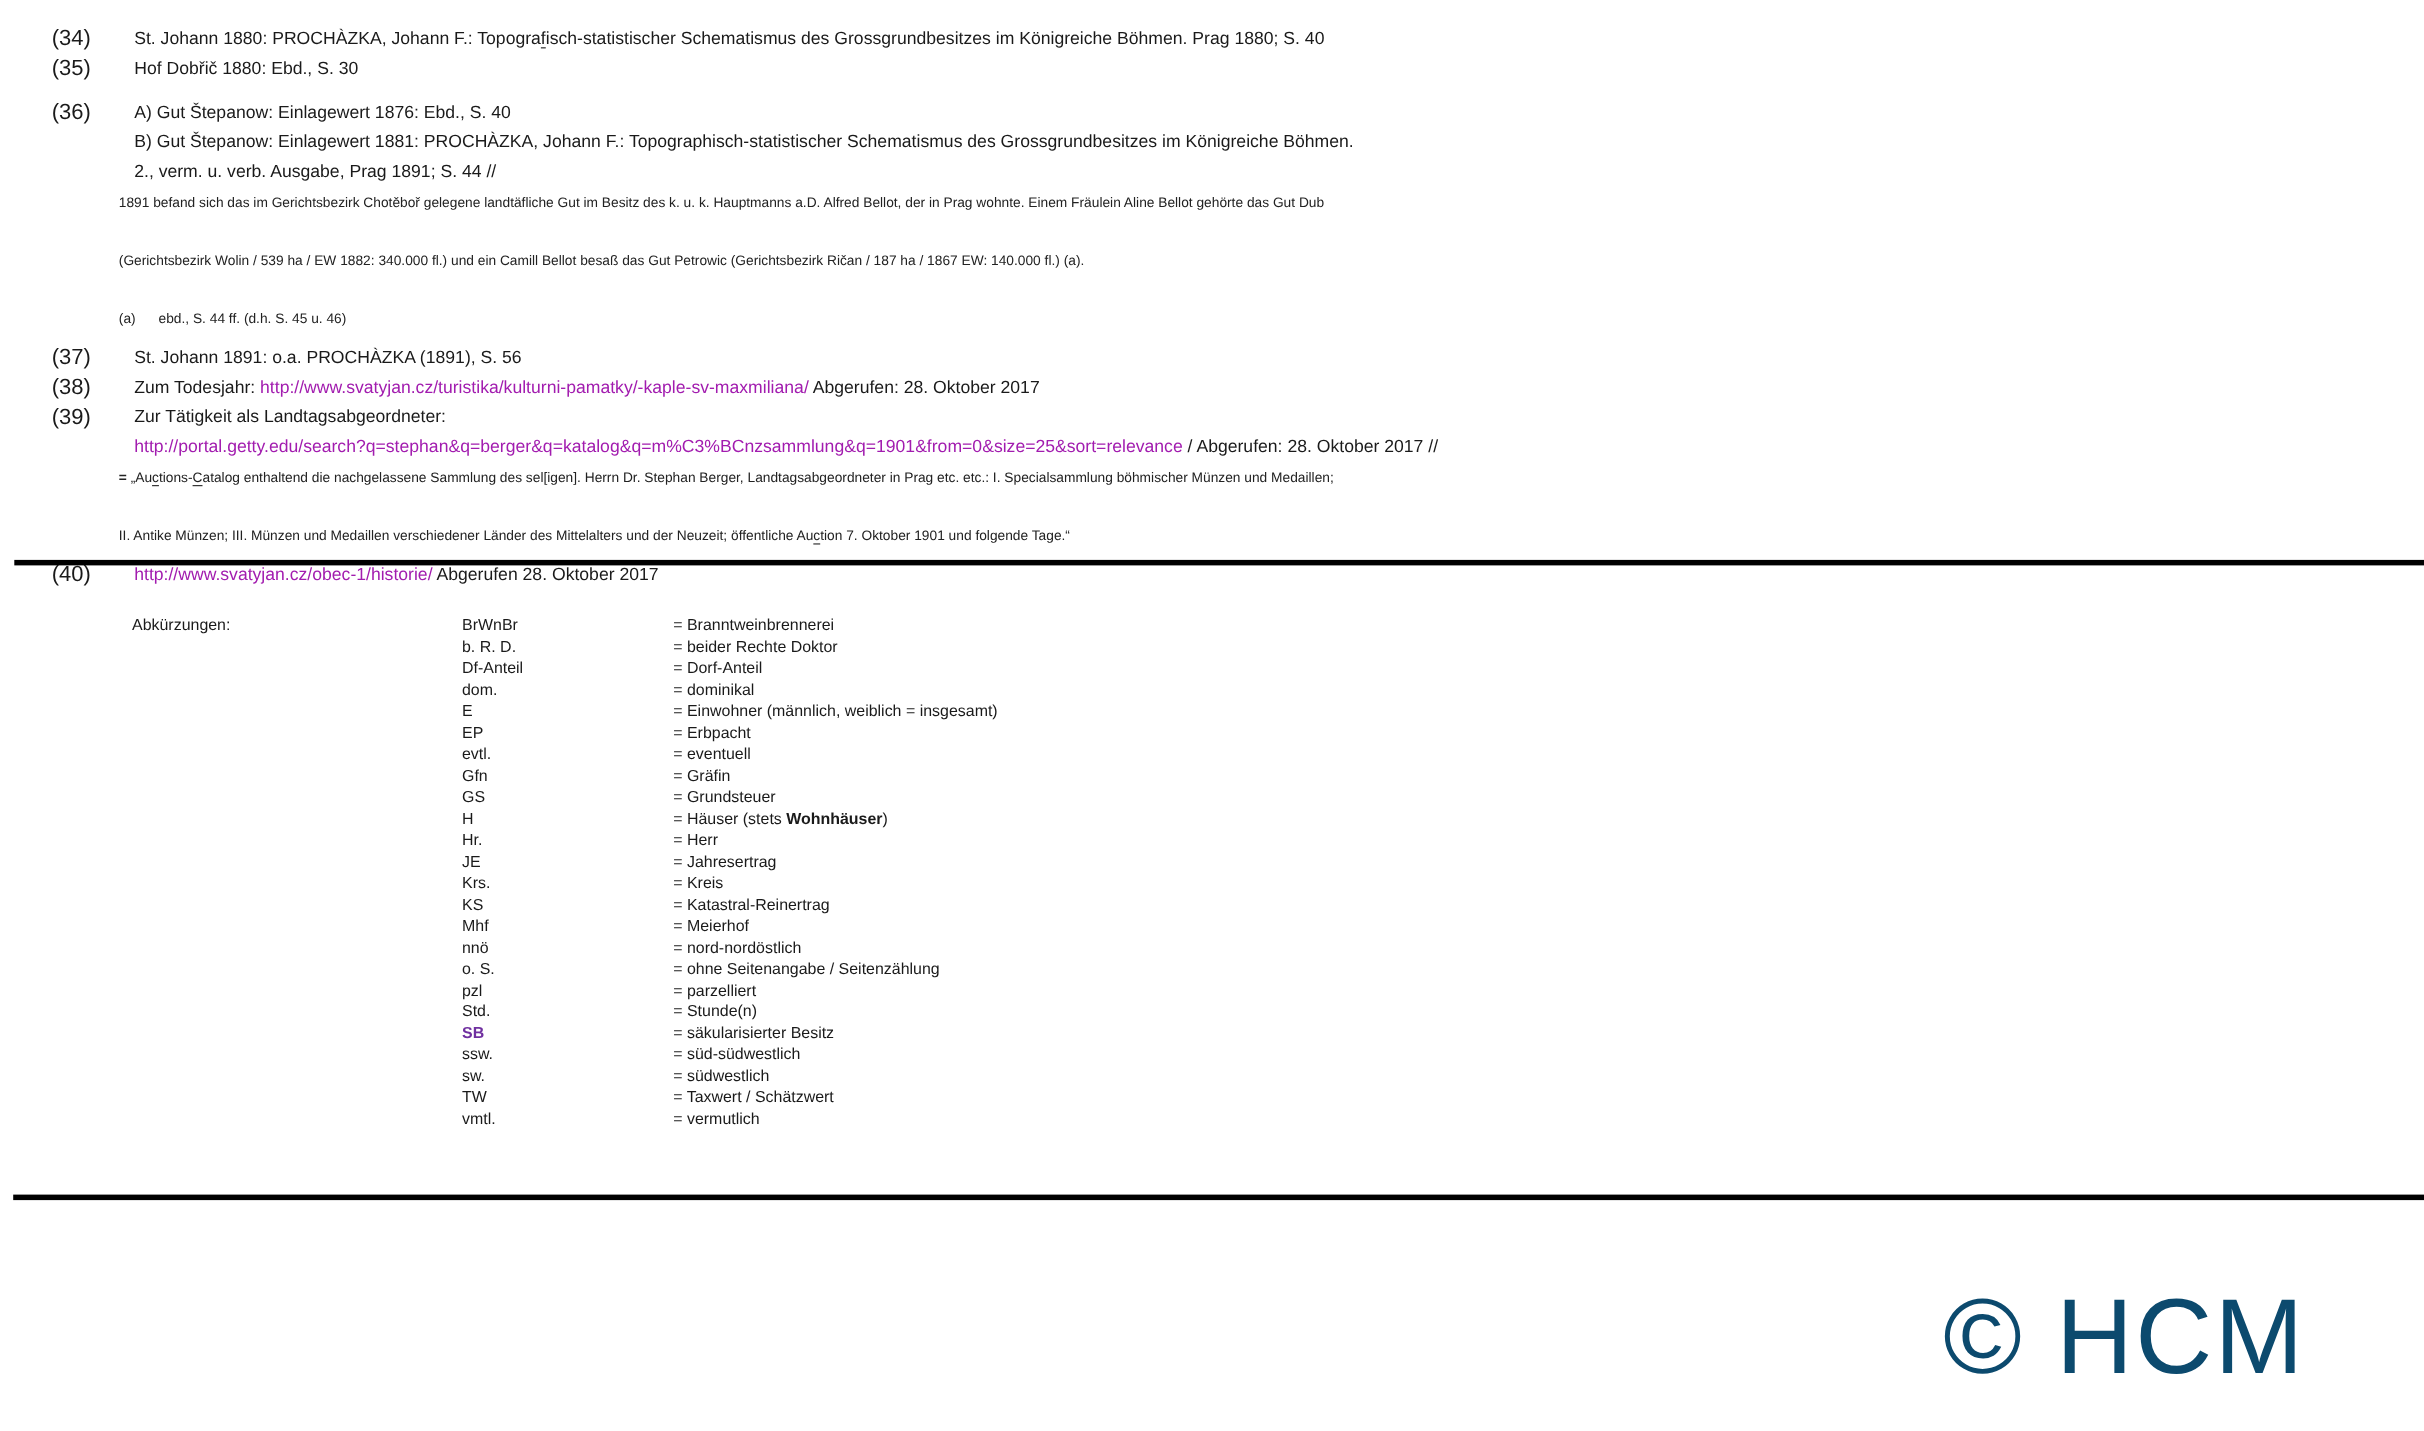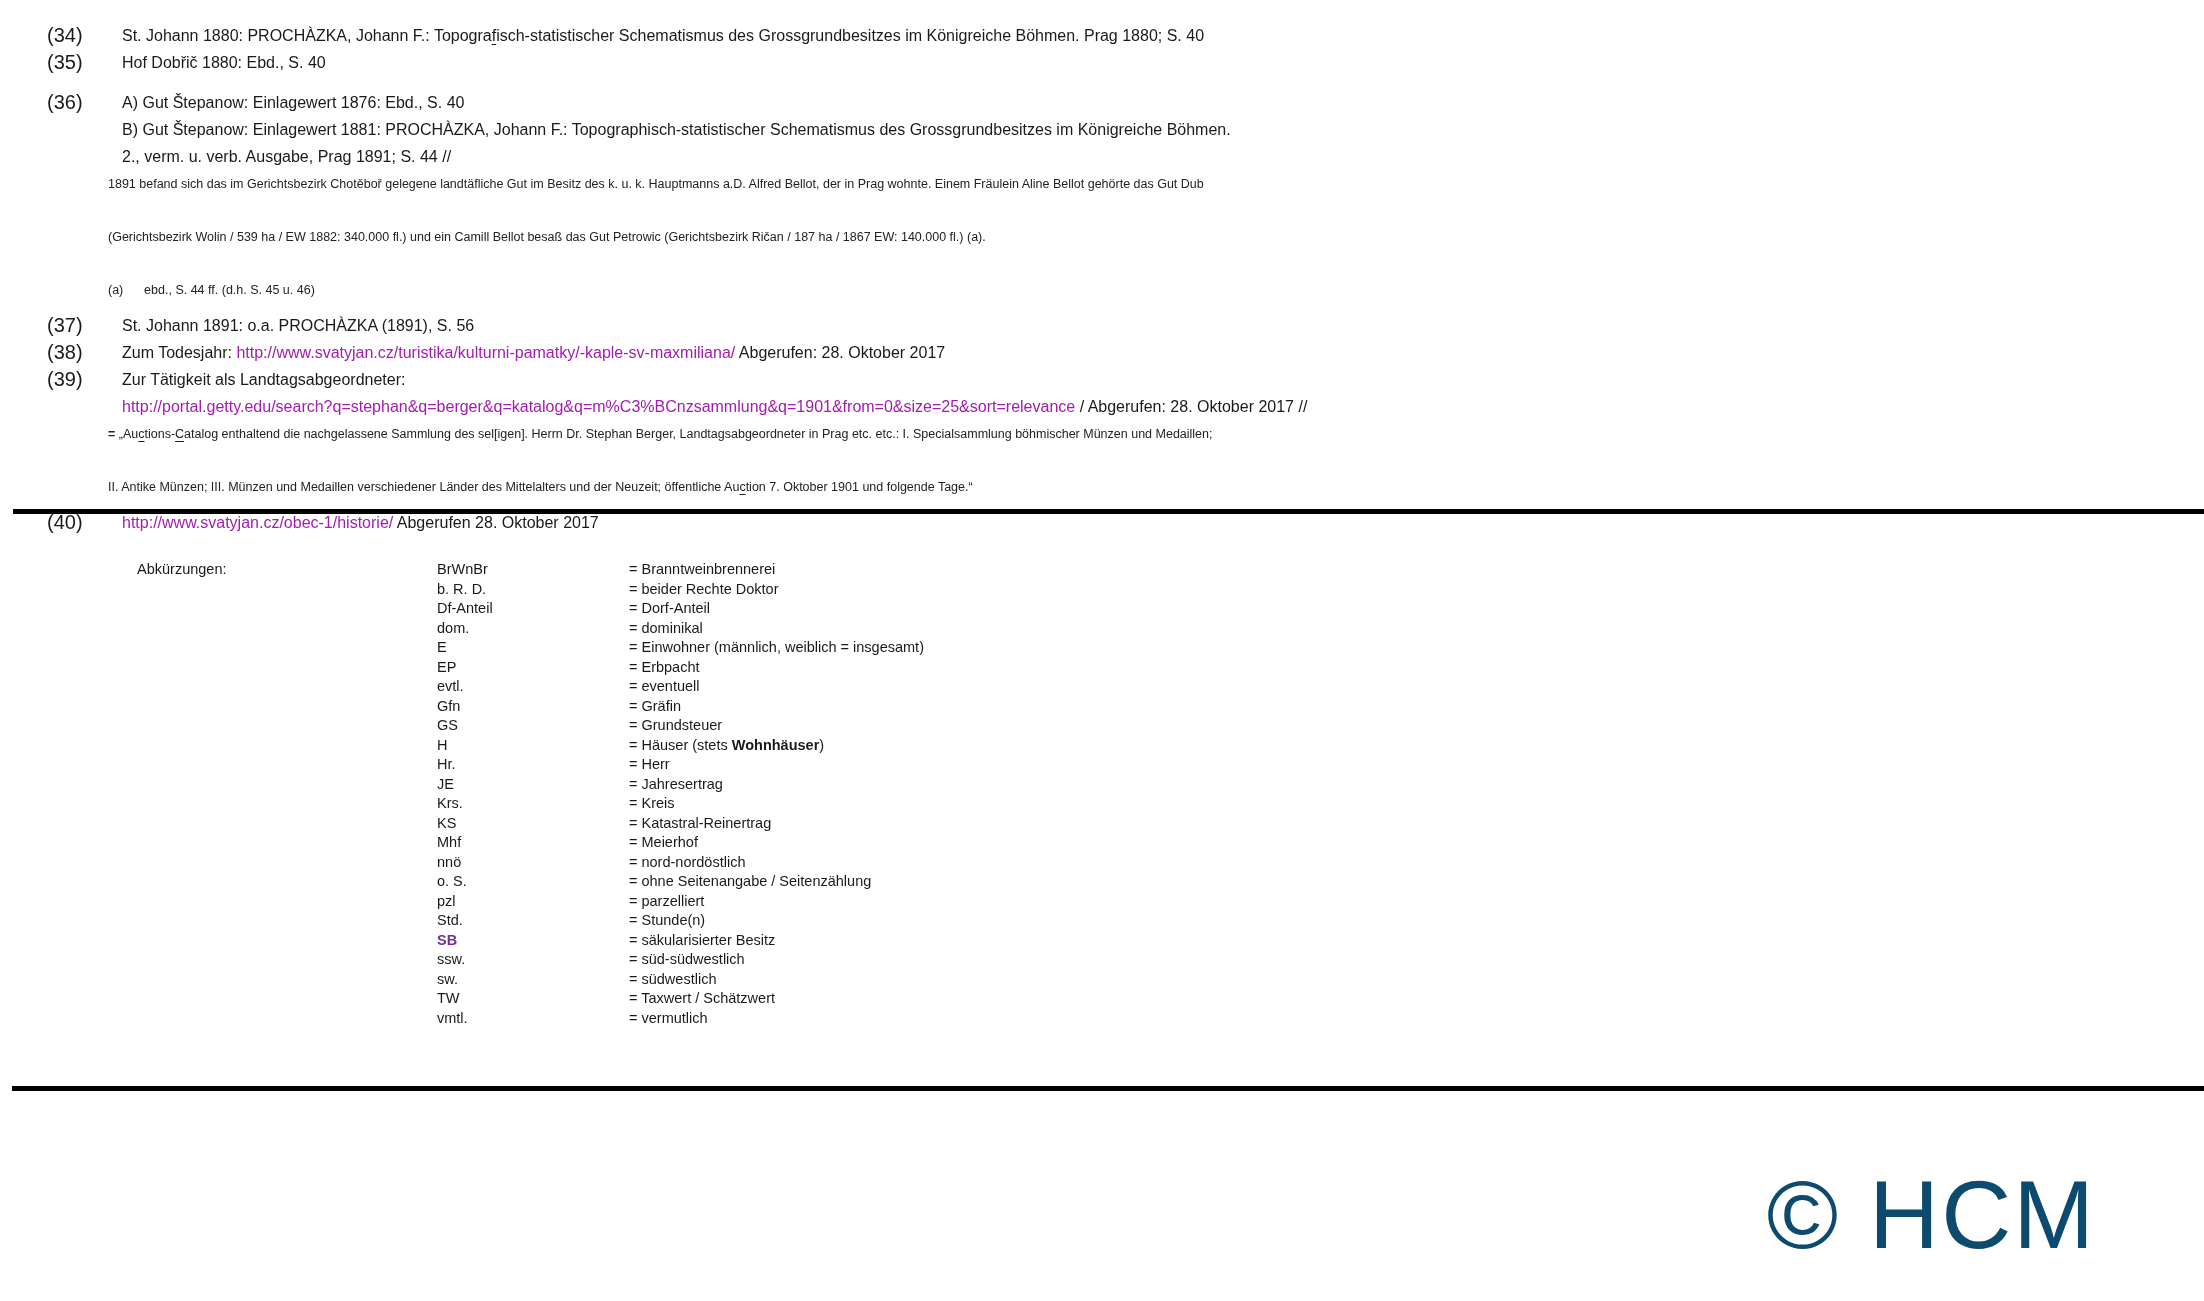--- a/index.html
+++ b/index.html
@@ -32,21 +32,21 @@
   }
   .line:not(.small) + .line.small{margin-top:5px;}
   .lnk{color:#a21caf;text-decoration:none;cursor:pointer;}
   .b{font-weight:bold;}
   .u{text-decoration:underline;text-underline-offset:3px;}
   
   .rule{position:absolute;height:5px;background:#000;right:0;}
   .rule-top{top:509px;left:13px;}
   .rule-bottom{top:1086px;left:12px;}
   
-  .abbrev{position:absolute;top:560px;left:137px;display:flex;font-size:14.5px;line-height:19.5px;}
+  .abbrev{position:absolute;top:560px;left:120px;display:flex;font-size:14.5px;line-height:19.5px;}
   .abbr-label{width:300px;flex:0 0 300px;}
   .abbr-rows{flex:1;}
   .abbr-row{display:flex;}
   .abbr-key{width:192px;flex:0 0 192px;white-space:nowrap;}
   .abbr-meaning{white-space:nowrap;}
   .sb{color:#7030a0;font-weight:bold;}
   
   .watermark{
     position:absolute;top:1162px;right:108px;
     font-size:97px;line-height:1.1;
@@ -62,21 +62,21 @@
   <div class="footnotes">
       <div class="fn-item">
         <div class="fn-num">(34)</div>
         <div class="fn-content">
           <div class="line"><span>St. Johann 1880: PROCHÀZKA, Johann F.: Topogra</span><span class="u">f</span><span>isch-statistischer Schematismus des Grossgrundbesitzes im Königreiche Böhmen. Prag 1880; S. 40</span></div>
         </div>
       </div>
       <div class="fn-item">
         <div class="fn-num">(35)</div>
         <div class="fn-content">
-          <div class="line"><span>Hof Dobřič 1880: Ebd., S. 40</span></div>
+          <div class="line"><span>Hof Dobřič 1880: Ebd., S. 30</span></div>
         </div>
       </div>
       <div class="fn-item">
         <div class="fn-num">(36)</div>
         <div class="fn-content">
           <div class="line"><span>A) Gut Štepanow: Einlagewert 1876: Ebd., S. 40</span></div>
           <div class="line"><span>B) Gut Štepanow: Einlagewert 1881: PROCHÀZKA, Johann F.: Topographisch-statistischer Schematismus des Grossgrundbesitzes im Königreiche Böhmen.</span></div>
           <div class="line"><span>2., verm. u. verb. Ausgabe, Prag 1891; S. 44 //</span></div>
           <div class="line small"><span>1891 befand sich das im Gerichtsbezirk Chotěboř gelegene landtäfliche Gut im Besitz des k. u. k. Hauptmanns a.D. Alfred Bellot, der in Prag wohnte. Einem Fräulein Aline Bellot gehörte das Gut Dub</span></div>
           <div class="line small"><span>(Gerichtsbezirk Wolin / 539 ha / EW 1882: 340.000 fl.) und ein Camill Bellot besaß das Gut Petrowic (Gerichtsbezirk Ričan / 187 ha / 1867 EW: 140.000 fl.) (a).</span></div>

